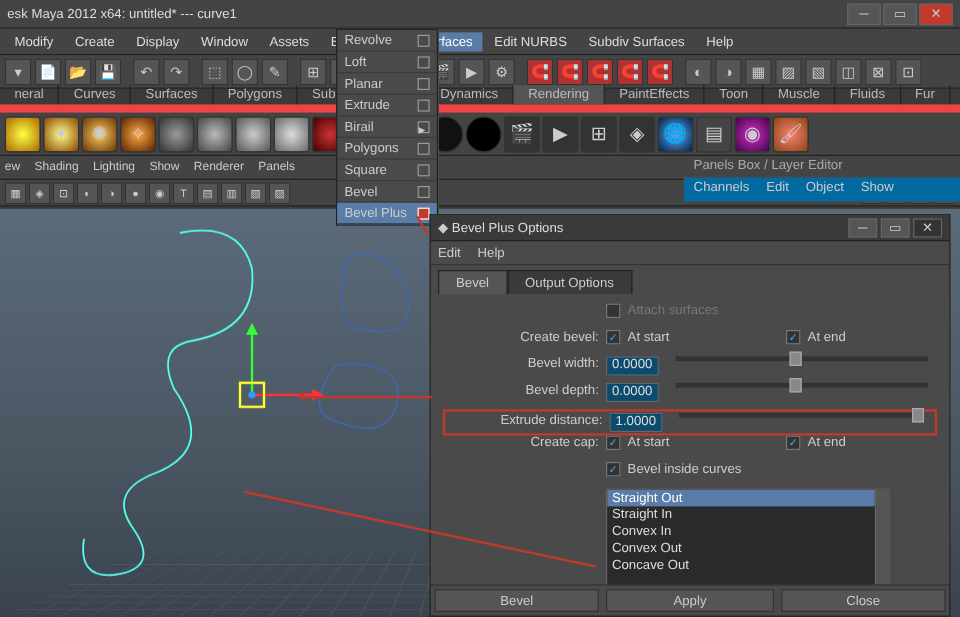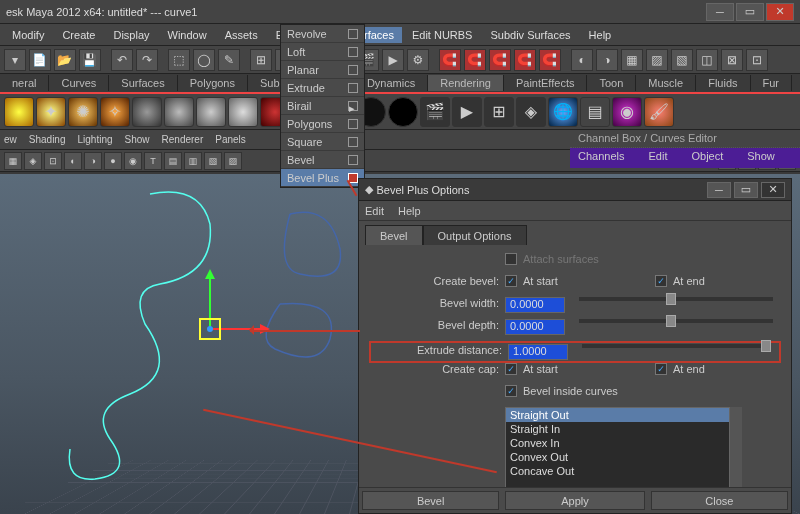--- a/index.html
+++ b/index.html
@@ -16,21 +16,21 @@
 .menu-bar{height:22px;background:#444;display:flex;align-items:center;padding:0 4px;border-bottom:1px solid #222;gap:2px}
 .menu-item{padding:2px 8px;color:#ddd}
 .menu-item.active{background:#5a7ca8;color:#fff}
 
 
 .toolbar{height:28px;background:#444;display:flex;align-items:center;padding:2px 4px;gap:3px;border-bottom:1px solid #222}
 .tb-btn{width:22px;height:22px;background:#555;border:1px solid #333;display:flex;align-items:center;justify-content:center;font-size:12px}
 .tb-sep{width:4px}
 
 
-.shelf-tabs{height:20px;background:#3a3a3a;display:flex;align-items:center;border-bottom:2px solid #ef4444}
+.shelf-tabs{height:20px;background:#3a3a3a;display:flex;align-items:flex-end;border-bottom:7px solid #ef4444}
 .shelf-tab{padding:2px 12px;border-right:1px solid #222;color:#bbb}
 .shelf-tab.active{background:#555}
 
 
 .shelf{height:36px;background:#444;display:flex;align-items:center;padding:2px 4px;gap:2px;border-bottom:1px solid #222}
 .shelf-ico{width:30px;height:30px;border:1px solid #333;border-radius:3px;display:flex;align-items:center;justify-content:center;font-size:16px}
 
 
 .panel-bar{height:20px;background:#444;display:flex;align-items:center;padding:0 4px;gap:12px;border-bottom:1px solid #222}
 .panel-bar span{color:#ccc;font-size:10px}
@@ -43,38 +43,38 @@
 
 
 .dropdown{position:absolute;left:280px;top:24px;width:85px;background:#4a4a4a;border:1px solid #222;z-index:50}
 .dd-item{height:18px;display:flex;align-items:center;justify-content:space-between;padding:0 6px;border-bottom:1px solid #3a3a3a}
 .dd-item.hl{background:#5a7ca8;color:#fff}
 .dd-item .sq{width:10px;height:10px;border:1px solid #999}
 .dd-item .sq.hl{background:#c0392b;border-color:#fff}
 
 
 .channel-header{position:absolute;right:0;top:130px;width:230px;height:18px;background:#444;color:#aaa;padding:2px 8px;border-bottom:1px dotted #555}
-.channel-tabs{position:absolute;right:0;top:148px;width:230px;height:20px;background:#4c1d95;display:flex;gap:24px;padding:2px 8px}
+.channel-tabs{position:absolute;right:0;top:148px;width:230px;height:20px;background:#0369a1;display:flex;gap:14px;padding:2px 8px}
 
 
 .bevel-win{position:absolute;left:358px;top:178px;right:8px;bottom:0;background:#4a4a4a;border:1px solid #222;z-index:100;display:flex;flex-direction:column}
 .win-head{height:22px;background:#3a3a3a;display:flex;align-items:center;padding:0 6px;border-bottom:1px solid #222}
 .win-head .ttl{flex:1;color:#ddd;font-size:11px}
 .win-head .wbtn{width:24px;height:16px;background:#555;margin-left:3px;display:flex;align-items:center;justify-content:center;border:1px solid #666}
 .win-head .wbtn.x{background:#333}
 .win-menu{height:20px;display:flex;align-items:center;padding:0 6px;gap:14px;border-bottom:1px solid #333}
 .win-tabs{height:24px;display:flex;align-items:center;padding:4px 6px 0;gap:0}
 .win-tab{padding:4px 14px;background:#3a3a3a;border:1px solid #222;border-bottom:none}
 .win-tab.active{background:#555}
 .win-body{flex:1;background:#4a4a4a;padding:8px 10px;overflow:hidden}
 .form-row{display:flex;height:22px;gap:6px}
 .form-row .lbl{width:130px;text-align:right;color:#ccc}
 .form-row .chk{width:12px;height:12px;background:#333;border:1px solid #777;display:inline-flex;align-items:center;justify-content:center;font-size:9px;color:#4af}
 .form-row .chklbl{width:70px}
-.form-row .num{width:60px;height:16px;background:#1d4ed8;border:1px solid #666;padding:0 4px;color:#ddd}
+.form-row .num{width:44px;height:16px;background:#0c4a6e;border:1px solid #666;padding:0 4px;color:#ddd}
 .form-row .slider{flex:1;height:4px;background:#333;position:relative;margin:0 8px}
 .form-row .slider .thumb{position:absolute;width:10px;height:12px;background:#888;top:-4px;border:1px solid #aaa}
 .red-box{border:2px solid #c0392b;padding:1px}
 .listbox{width:225px;height:112px;background:#2a2a2a;border:1px solid #666;overflow:hidden}
 .listbox .li{padding:1px 4px;color:#ddd}
 .listbox .li.sel{background:#5a7ca8;color:#fff}
 .scrollbar{width:12px;background:#555}
 .listwrap{display:flex;margin-left:136px}
 .btn-row{display:flex;height:26px;border-top:1px solid #333}
 .winbtn{flex:1;background:#555;border:1px solid #333;display:flex;align-items:center;justify-content:center;margin:3px}
@@ -228,21 +228,21 @@
 
     <line x1="210" y1="155" x2="260" y2="155" stroke="#f33" stroke-width="2"></line>
     <polygon points="260,150 270,155 260,160" fill="#f33"></polygon>
     <line x1="210" y1="155" x2="210" y2="105" stroke="#3f3" stroke-width="2"></line>
     <polygon points="205,105 210,95 215,105" fill="#3f3"></polygon>
     <rect x="200" y="145" width="20" height="20" fill="none" stroke="#ff3" stroke-width="2"></rect>
     <circle cx="210" cy="155" r="3" fill="#39f"></circle>
   </svg>
 </div>
 
-<div class="channel-header">Channel Box / Curves Editor</div>
+<div class="channel-header">Panels Box / Layer Editor</div>
 <div class="channel-tabs" id="chtabs">
     <span>Channels</span>
     <span>Edit</span>
     <span>Object</span>
     <span>Show</span>
   </div>
 
 <div class="dropdown" id="surfmenu">
     <div class="dd-item">
       <span>Revolve</span>

